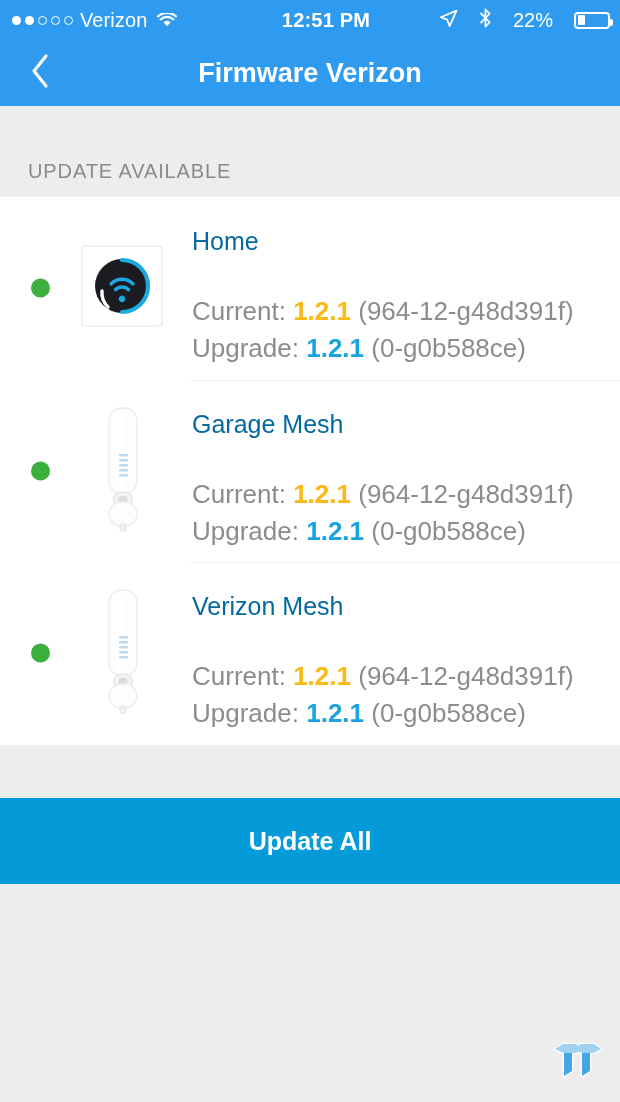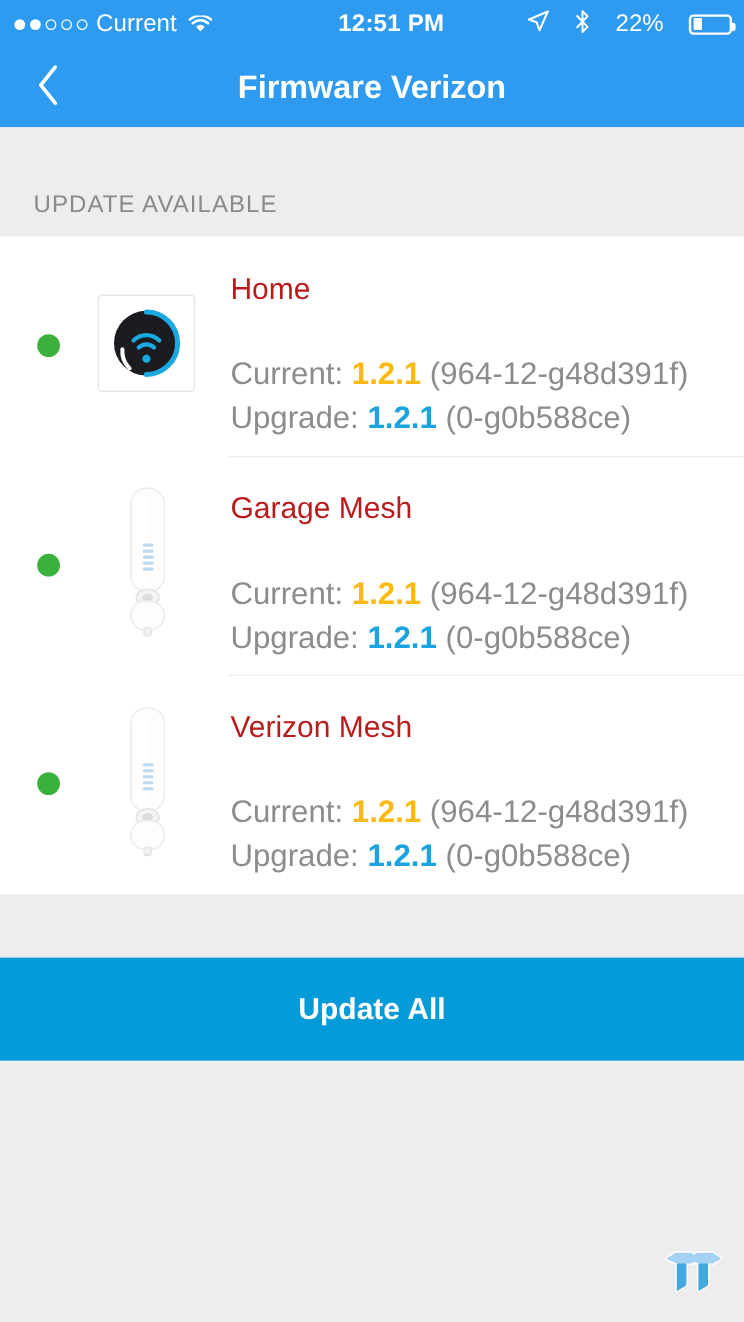--- a/index.html
+++ b/index.html
@@ -79,21 +79,21 @@
     position:absolute; left:31px; top:50%; transform:translateY(-50%);
     width:19px; height:19px; border-radius:50%; background:#3cb03c;
   }
   .thumb{
     position:absolute; left:78px; top:50%; transform:translateY(-50%);
     width:88px; height:88px; display:flex; align-items:center; justify-content:center;
   }
   .info{ position:absolute; left:192px; right:16px; top:0; height:100%; }
   .dev-name{
     position:absolute; top:30px; left:0;
-    font-size:25px; color:#b91c1c; font-weight:normal;
+    font-size:25px; color:#0369a1; font-weight:normal;
   }
   .ver-block{ position:absolute; left:0; top:96px; }
   .ver-line{ font-size:26px; color:#8c8c8c; line-height:1.42; white-space:nowrap; }
   .v-current{ color:#fcb813; font-weight:bold; }
   .v-upgrade{ color:#19a3e0; font-weight:bold; }
 
   
   .btn-gap{
     position:absolute; top:745px; left:0; width:620px; height:53px; background:#ededed;
   }
@@ -118,21 +118,21 @@
 
   <div class="statusbar">
     <div class="sb-left">
       <div class="dots">
         <span class="dot on"></span>
           <span class="dot on"></span>
         <span class="dot off"></span>
           <span class="dot off"></span>
           <span class="dot off"></span>
       </div>
-      <span class="carrier">Current</span>
+      <span class="carrier">Verizon</span>
       <span class="wifi-glyph">
         <svg width="20" height="15" viewBox="0 0 20 15">
           <path d="M10 13.3 L6.4 9.2 a5.6 5.6 0 0 1 7.2 0 Z" fill="#fff"></path>
           <path d="M3.6 6.4 a9.4 9.4 0 0 1 12.8 0" stroke="#fff" stroke-width="2.1" fill="none" stroke-linecap="round"></path>
           <path d="M1.1 3.4 a13.2 13.2 0 0 1 17.8 0" stroke="#fff" stroke-width="2.1" fill="none" stroke-linecap="round"></path>
         </svg>
       </span>
     </div>
 
     <div class="sb-center">12:51 PM</div>

